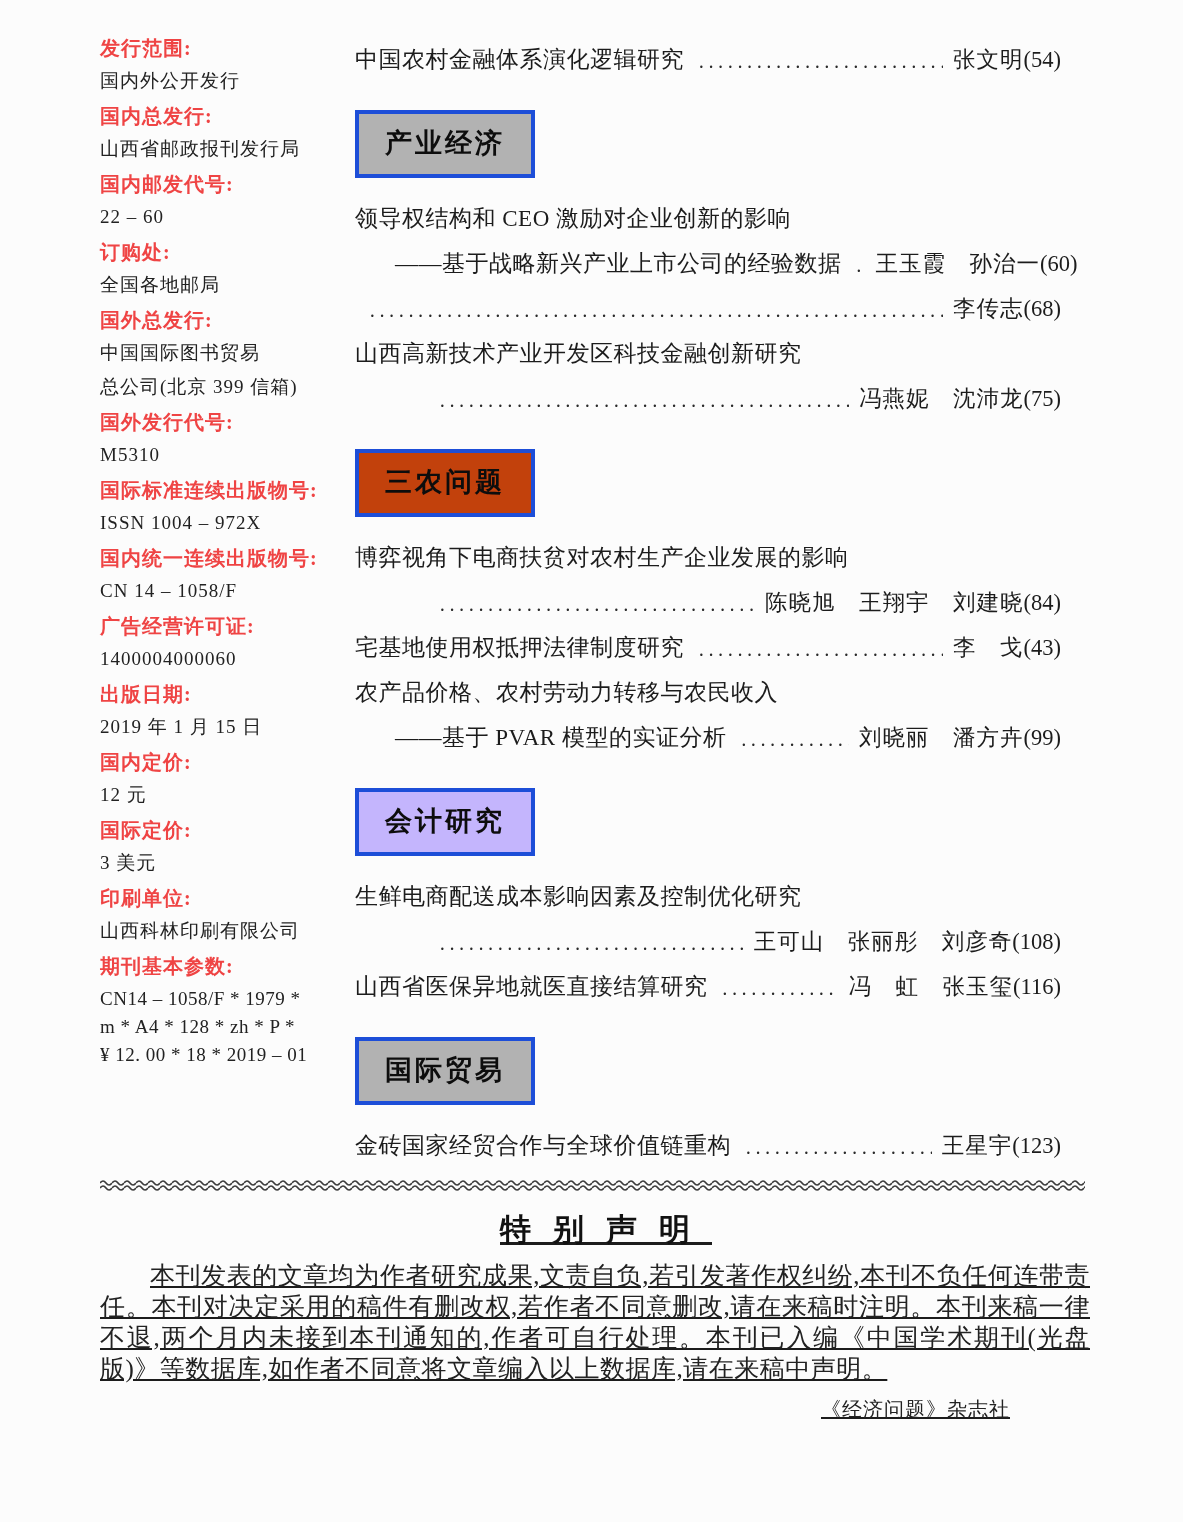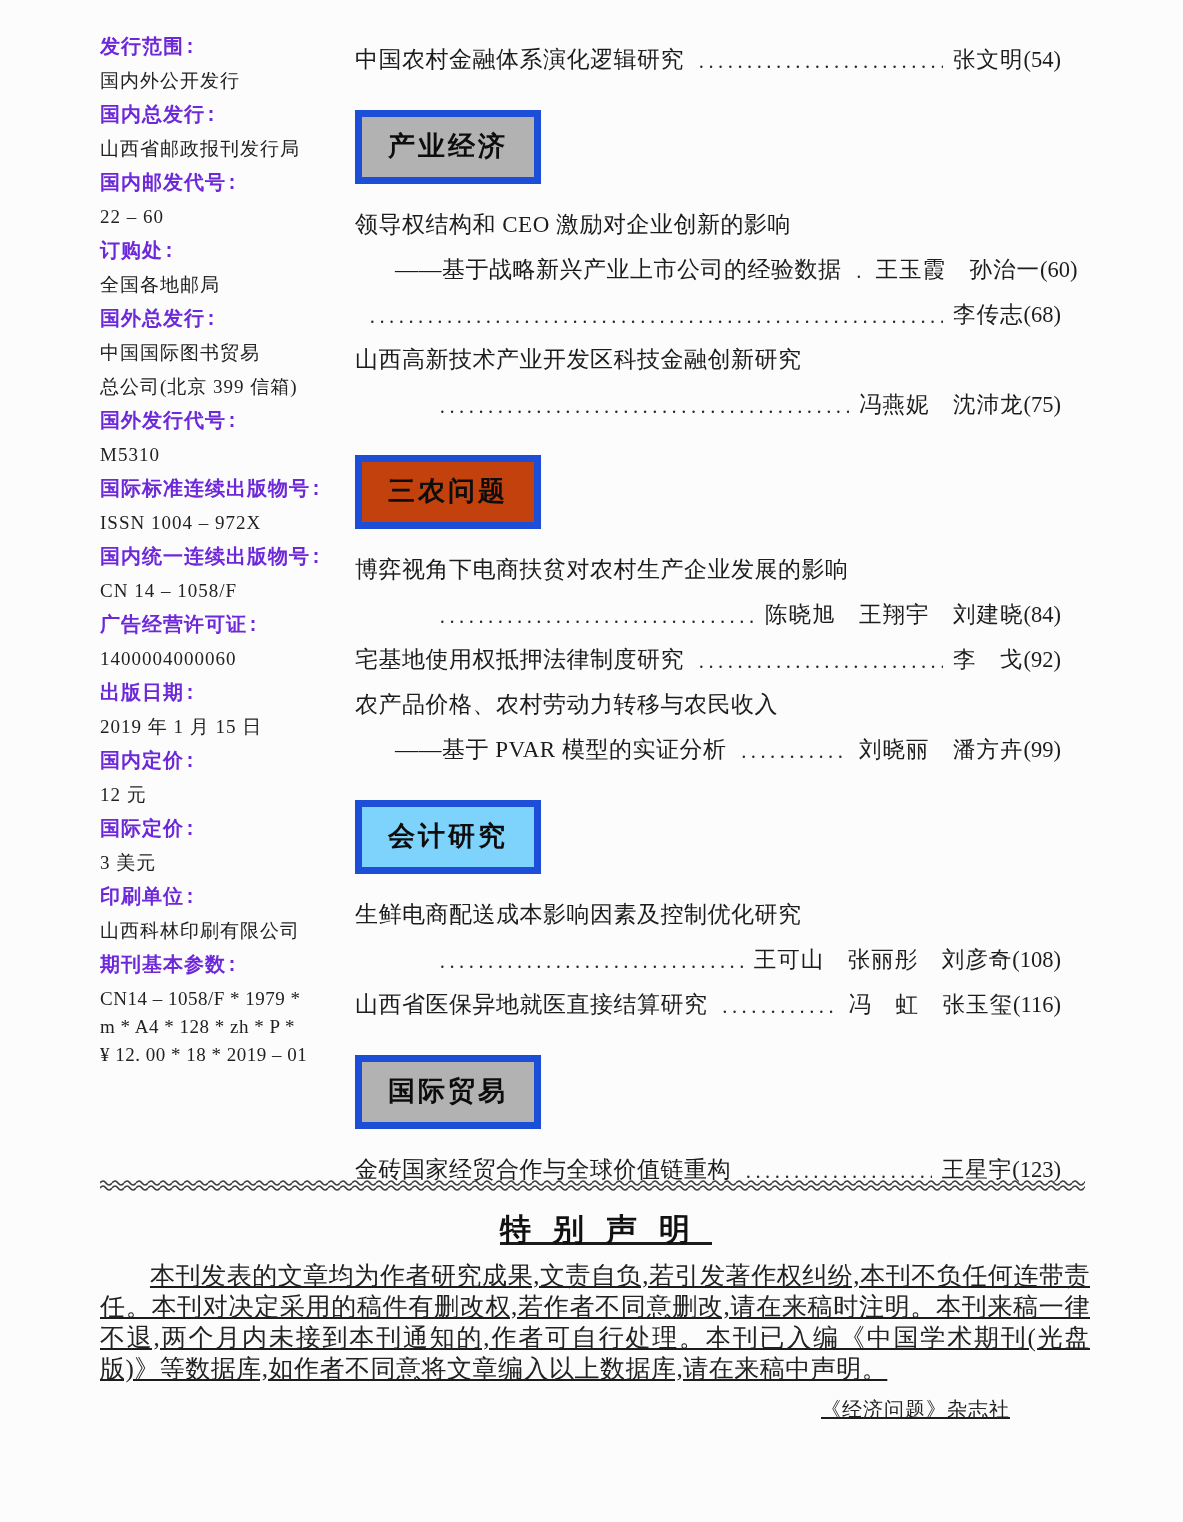--- a/index.html
+++ b/index.html
@@ -6,23 +6,23 @@
   body{
     width:1183px;height:1522px;position:relative;
     background:#fcfcfc;color:#1c1c1c;
     font-family:"Liberation Serif","DejaVu Serif",serif;
     overflow:hidden;
   }
 
   
   .sidebar{position:absolute;left:100px;top:26px;width:256px;}
   .sb-label{
-    font-family:Liberation Mono, monospace;
+    font-family:Liberation Serif, serif;
     font-weight:bold;font-size:20px;line-height:26px;
-    margin:9px 0 7px;color:#6d28d9;letter-spacing:1px;
+    margin:9px 0 7px;color:#ef4444;letter-spacing:1px;
   }
   .sb-value{
     font-size:19px;line-height:26px;margin:7px 0 8px;color:#222;
     letter-spacing:1px;
   }
   .sb-value.tight{margin:1px 0 2px;letter-spacing:0.5px;}
 
   
   .main{position:absolute;left:355px;top:44px;width:706px;}
   .toc-line{
@@ -38,21 +38,21 @@
     font-size:20px;letter-spacing:3px;color:#2a2a2a;
     align-self:center;line-height:20px;
   }
   .toc-authors{flex:0 0 auto;font-size:22.5px;letter-spacing:1px;}
   .toc-page{flex:0 0 auto;font-size:22.5px;}
   .section-header{
     display:inline-block;
     margin:21px 0 25px;
     padding:11px 26px 13px;
     background:#b2b2b2;
-    border:7px solid #1d4ed8;
+    border:4px solid #1d4ed8;
   }
   .section-header{display:block;width:fit-content;}
   .section-label{
     font-family:"Liberation Sans","DejaVu Sans",sans-serif;
     font-weight:bold;font-size:27px;color:#0d0d0d;letter-spacing:3px;
   }
 
   
   .statement{position:absolute;left:100px;top:1178px;width:990px;text-decoration:underline;}
   .wavy{display:block;}
@@ -146,32 +146,32 @@
     </div>
     <div class="toc-line indent2">
       <span class="leader">································································································································································</span>
       <span class="toc-authors">陈晓旭　王翔宇　刘建晓</span>
       <span class="toc-page">(84)</span>
     </div>
     <div class="toc-line indent0">
       <span class="toc-title">宅基地使用权抵押法律制度研究</span>
       <span class="leader">································································································································································</span>
       <span class="toc-authors">李　戈</span>
-      <span class="toc-page">(92)</span>
+      <span class="toc-page">(43)</span>
     </div>
     <div class="toc-line indent0">
       <span class="toc-title">农产品价格、农村劳动力转移与农民收入</span>
     </div>
     <div class="toc-line indent1">
       <span class="toc-title">——基于 PVAR 模型的实证分析</span>
       <span class="leader">································································································································································</span>
       <span class="toc-authors">刘晓丽　潘方卉</span>
       <span class="toc-page">(99)</span>
     </div>
-    <div class="section-header" style="background: #7dd3fc;"><span class="section-label">会计研究</span></div>
+    <div class="section-header" style="background: #c4b5fd;"><span class="section-label">会计研究</span></div>
     <div class="toc-line indent0">
       <span class="toc-title">生鲜电商配送成本影响因素及控制优化研究</span>
     </div>
     <div class="toc-line indent2">
       <span class="leader">································································································································································</span>
       <span class="toc-authors">王可山　张丽彤　刘彦奇</span>
       <span class="toc-page">(108)</span>
     </div>
     <div class="toc-line indent0">
       <span class="toc-title">山西省医保异地就医直接结算研究</span>

